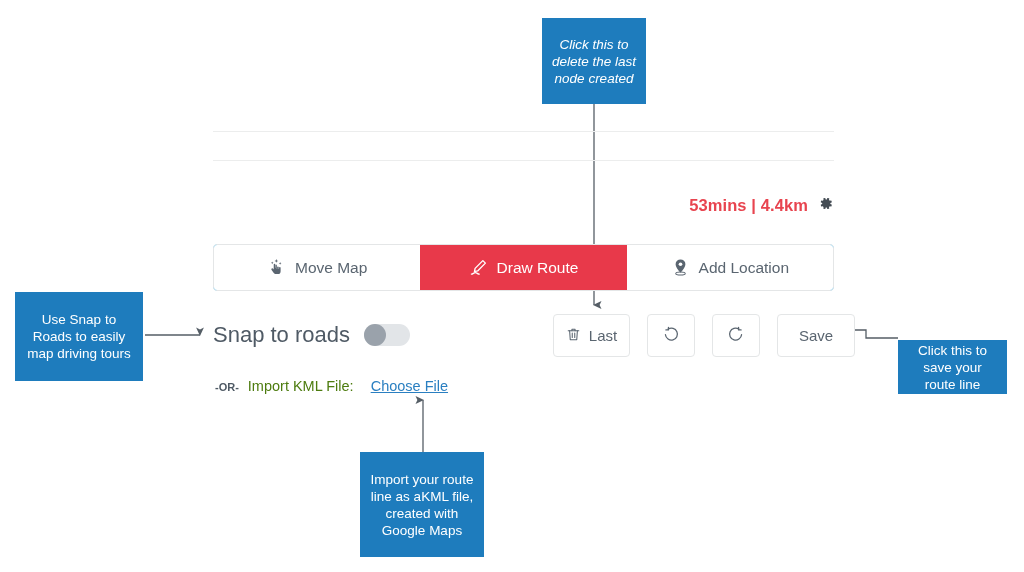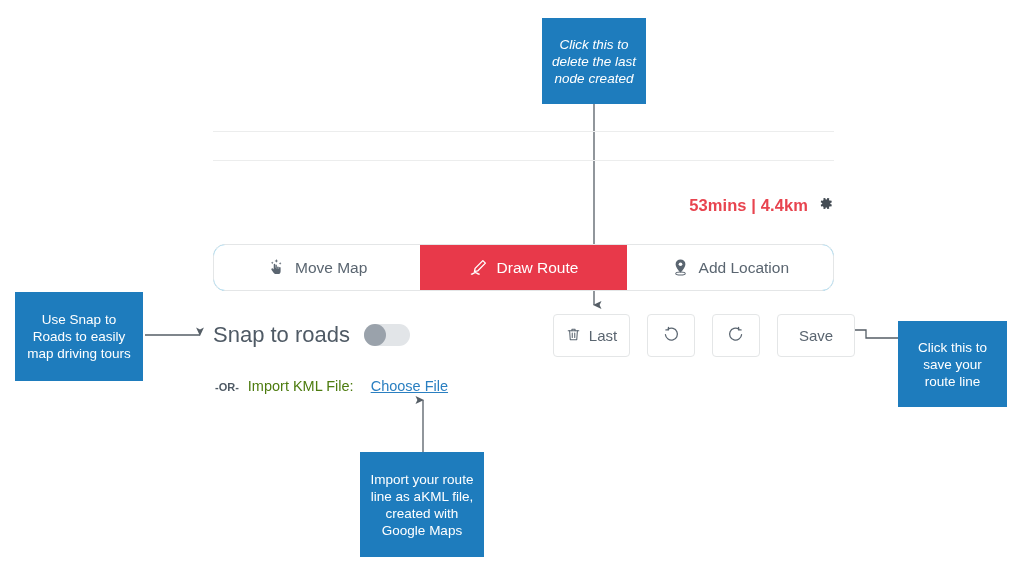--- a/index.html
+++ b/index.html
@@ -62,21 +62,21 @@
 
   
   #tab-bar {
     position: absolute;
     left: 213px;
     top: 244px;
     width: 621px;
     height: 47px;
     display: flex;
     border: 1px solid #e4e6e7;
-    border-radius: 12px;
+    border-radius: 4px;
     overflow: hidden;
     background: #0ea5e9;
   }
   .tab {
     flex: 1 1 0;
     display: flex;
     align-items: center;
     justify-content: center;
     gap: 9px;
     font-size: 15.5px;
@@ -188,21 +188,21 @@
     font-size: 13.5px;
     line-height: 17px;
     text-align: center;
     display: flex;
     align-items: center;
     justify-content: center;
     padding: 6px 9px;
   }
   #callout-delete { left: 542px; top: 18px;  width: 104px; height: 86px; font-style: italic; }
   #callout-snap   { left: 15px;  top: 292px; width: 128px; height: 89px; }
-  #callout-save   { left: 898px; top: 321px; width: 109px; height: 86px; }
+  #callout-save   { left: 898px; top: 340px; width: 109px; height: 54px; }
   #callout-kml    { left: 360px; top: 452px; width: 124px; height: 105px; }
 
   .connector { position: absolute; }
 </style>
 </head>
 <body>
 
 <div id="stage">
 
   <svg class="connector" width="1024" height="572" style="left:0; top:0;" aria-hidden="true">

